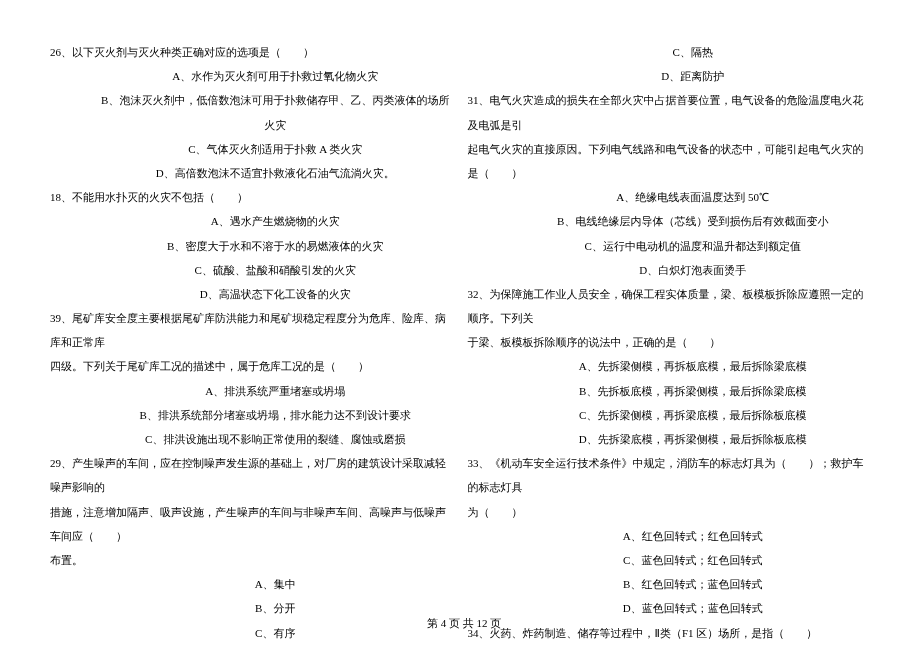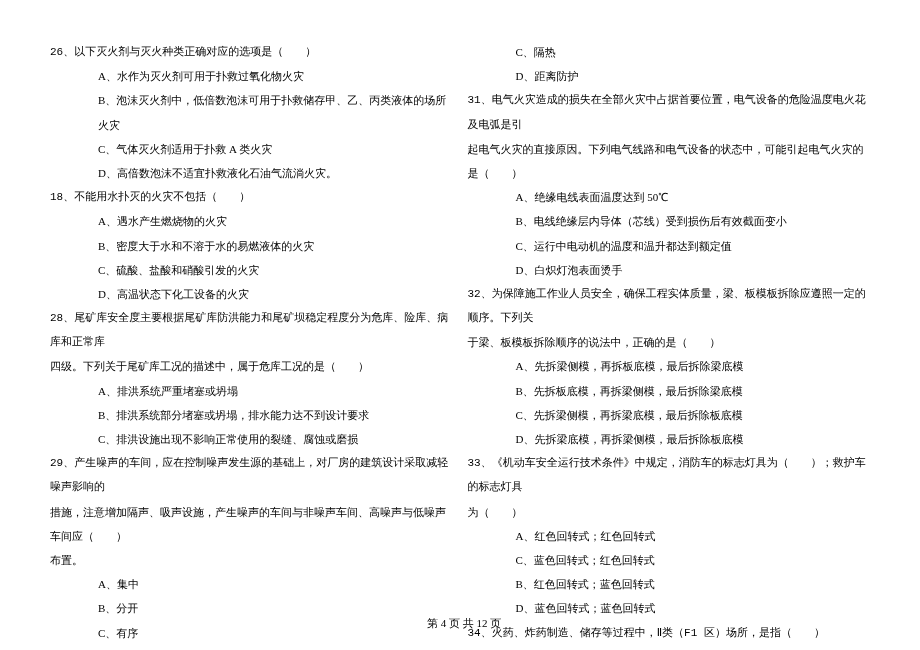--- a/index.html
+++ b/index.html
@@ -23,24 +23,24 @@
       gap: 15px;
     }
     .column {
       flex: 1;
     }
     .question {
       margin-bottom: 0;
     }
     .question-text {
       text-indent: 0;
-      font-family: Liberation Mono, monospace;
     }
     .option {
       padding-left: 48px;
+      text-align: center;
     }
     .continuation {
       text-indent: 0;
     }
     .footer {
       position: absolute;
       bottom: 15px;
       left: 8px;
       right: 0;
       text-align: center;
@@ -60,21 +60,21 @@
       <div class="option">D、高倍数泡沫不适宜扑救液化石油气流淌火灾。</div>
     </div>
     <div class="question">
       <div class="question-text">18、不能用水扑灭的火灾不包括（　　）</div>
       <div class="option">A、遇水产生燃烧物的火灾</div>
       <div class="option">B、密度大于水和不溶于水的易燃液体的火灾</div>
       <div class="option">C、硫酸、盐酸和硝酸引发的火灾</div>
       <div class="option">D、高温状态下化工设备的火灾</div>
     </div>
     <div class="question">
-      <div class="question-text">28、尾矿库安全度主要根据尾矿库防洪能力和尾矿坝稳定程度分为危库、险库、病库和正常库</div>
+      <div class="question-text">39、尾矿库安全度主要根据尾矿库防洪能力和尾矿坝稳定程度分为危库、险库、病库和正常库</div>
       <div class="continuation">四级。下列关于尾矿库工况的描述中，属于危库工况的是（　　）</div>
       <div class="option">A、排洪系统严重堵塞或坍塌</div>
       <div class="option">B、排洪系统部分堵塞或坍塌，排水能力达不到设计要求</div>
       <div class="option">C、排洪设施出现不影响正常使用的裂缝、腐蚀或磨损</div>
     </div>
     <div class="question">
       <div class="question-text">29、产生噪声的车间，应在控制噪声发生源的基础上，对厂房的建筑设计采取减轻噪声影响的</div>
       <div class="continuation">措施，注意增加隔声、吸声设施，产生噪声的车间与非噪声车间、高噪声与低噪声车间应（　　）</div>
       <div class="continuation">布置。</div>
       <div class="option">A、集中</div>

